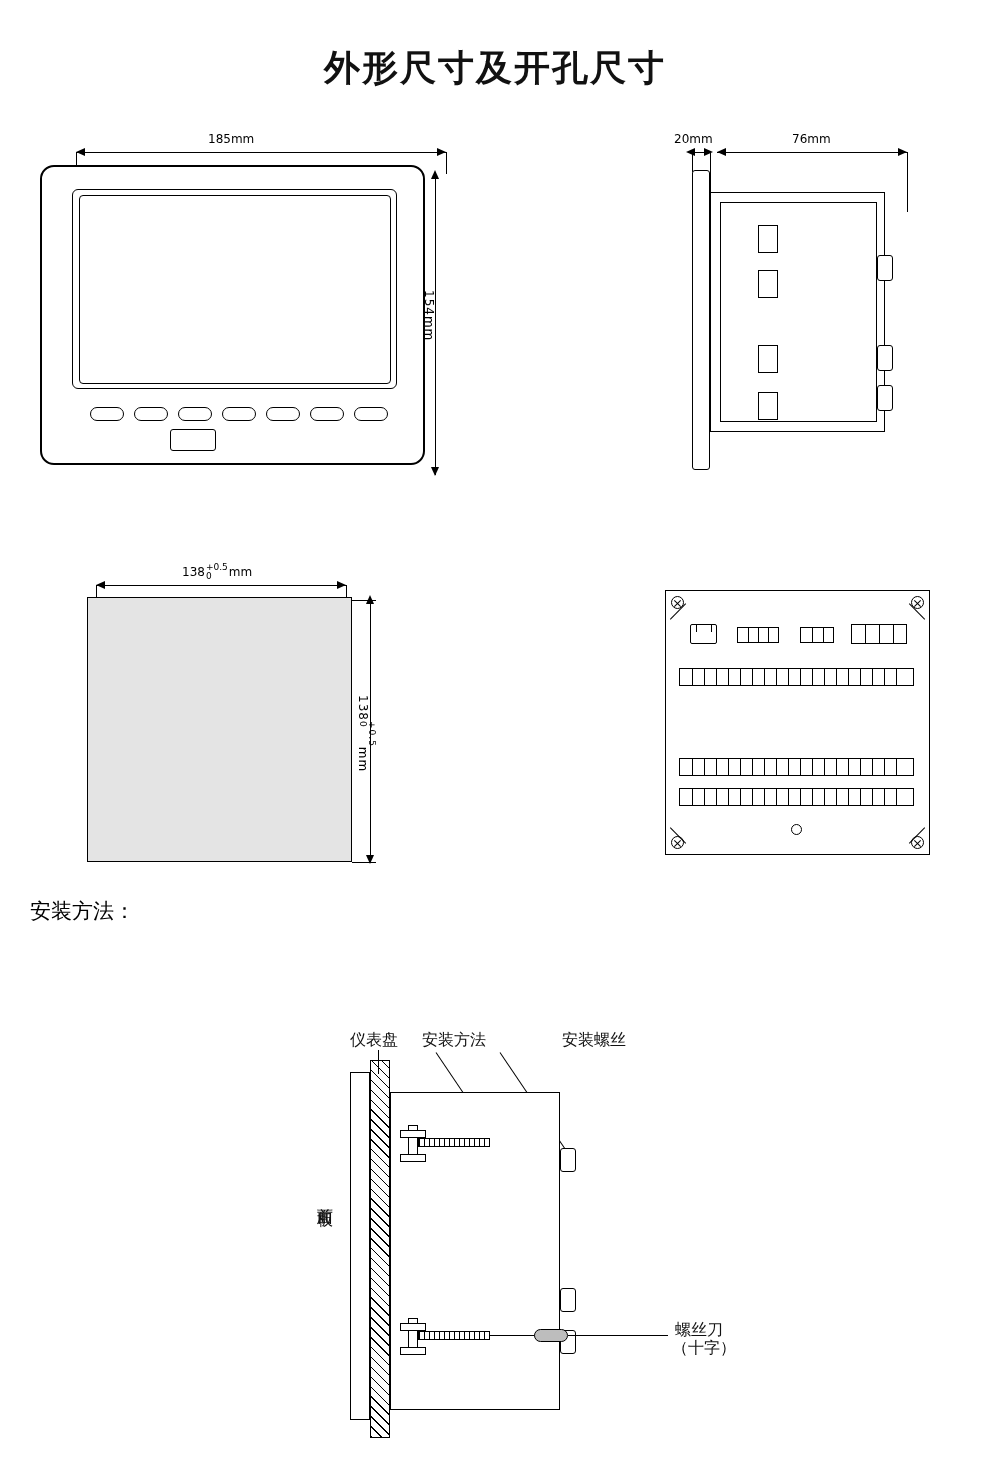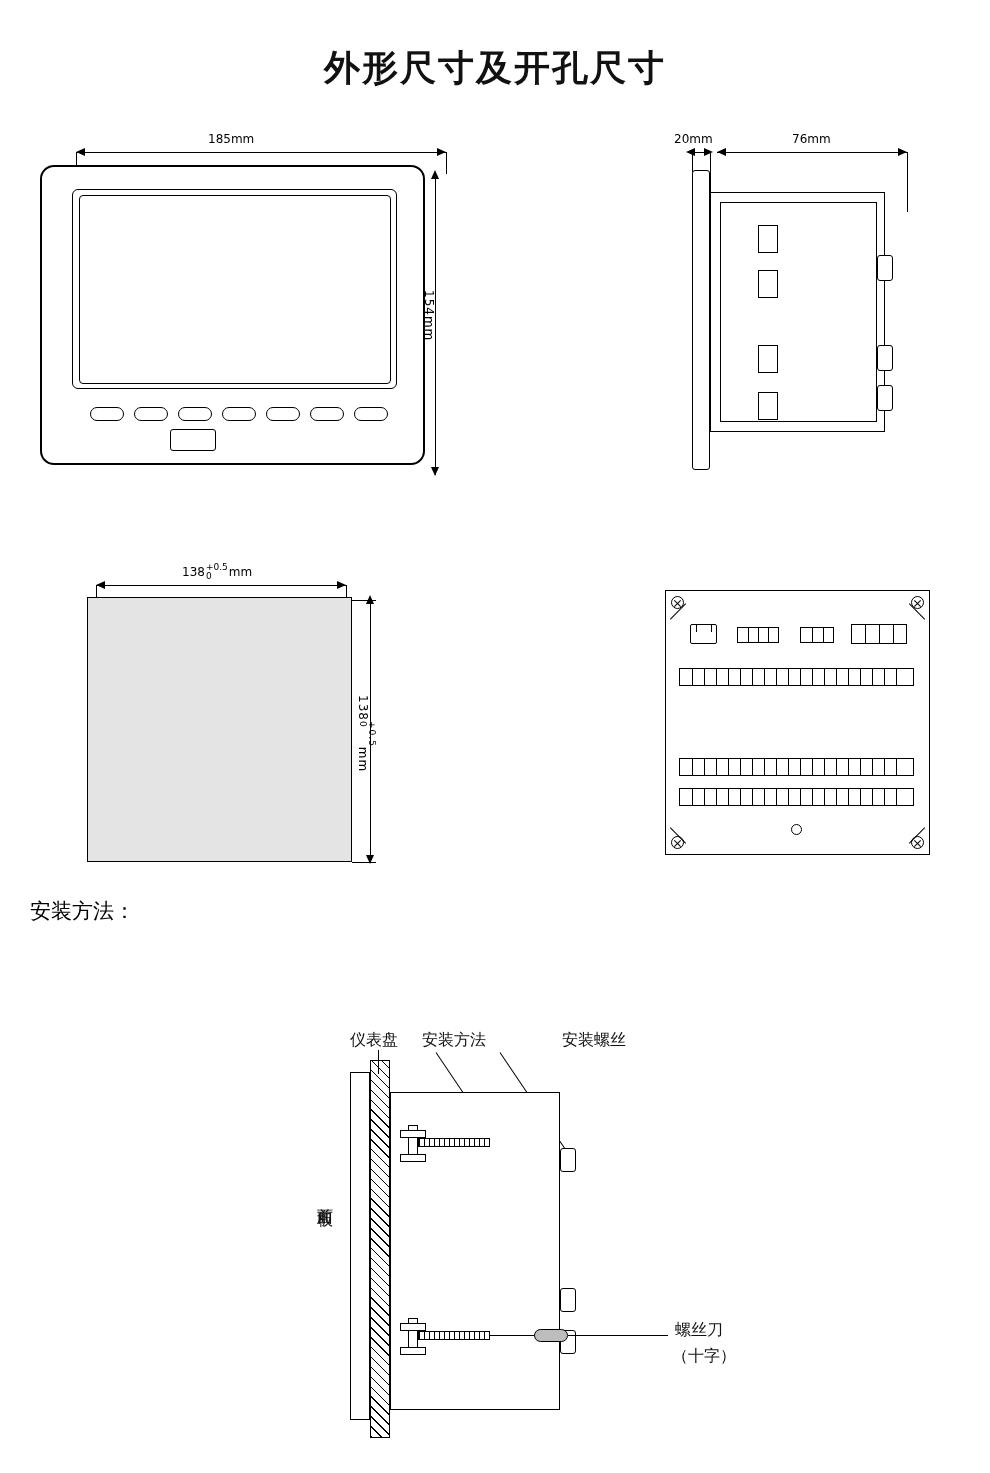--- a/index.html
+++ b/index.html
@@ -333,16 +333,16 @@
     <div class="bolt" style="left:168px; top:301px; width:72px; height:9px; background:repeating-linear-gradient(90deg,#000 0 1px,#fff 1px 5px);"></div>
 
     <div class="tab-r" style="left:310px; top:118px;"></div>
     <div class="tab-r" style="left:310px; top:258px;"></div>
     <div class="tab-r" style="left:310px; top:300px;"></div>
 
     <div class="driver-shaft" style="left:240px; top:305px; width:46px;"></div>
     <div class="driver-handle" style="left:284px; top:299px;"></div>
     <div class="lineH" style="left:318px; top:305px; width:100px;"></div>
     <div class="mnt-label" style="left:425px; top:290px;">螺丝刀</div>
-    <div class="mnt-label" style="left:422px; top:316px;text-align:center;">（十字）</div>
+    <div class="mnt-label" style="left:422px; top:308px;text-align:center;">（十字）</div>
   </div>
 
 </div>
 
 </body></html>

